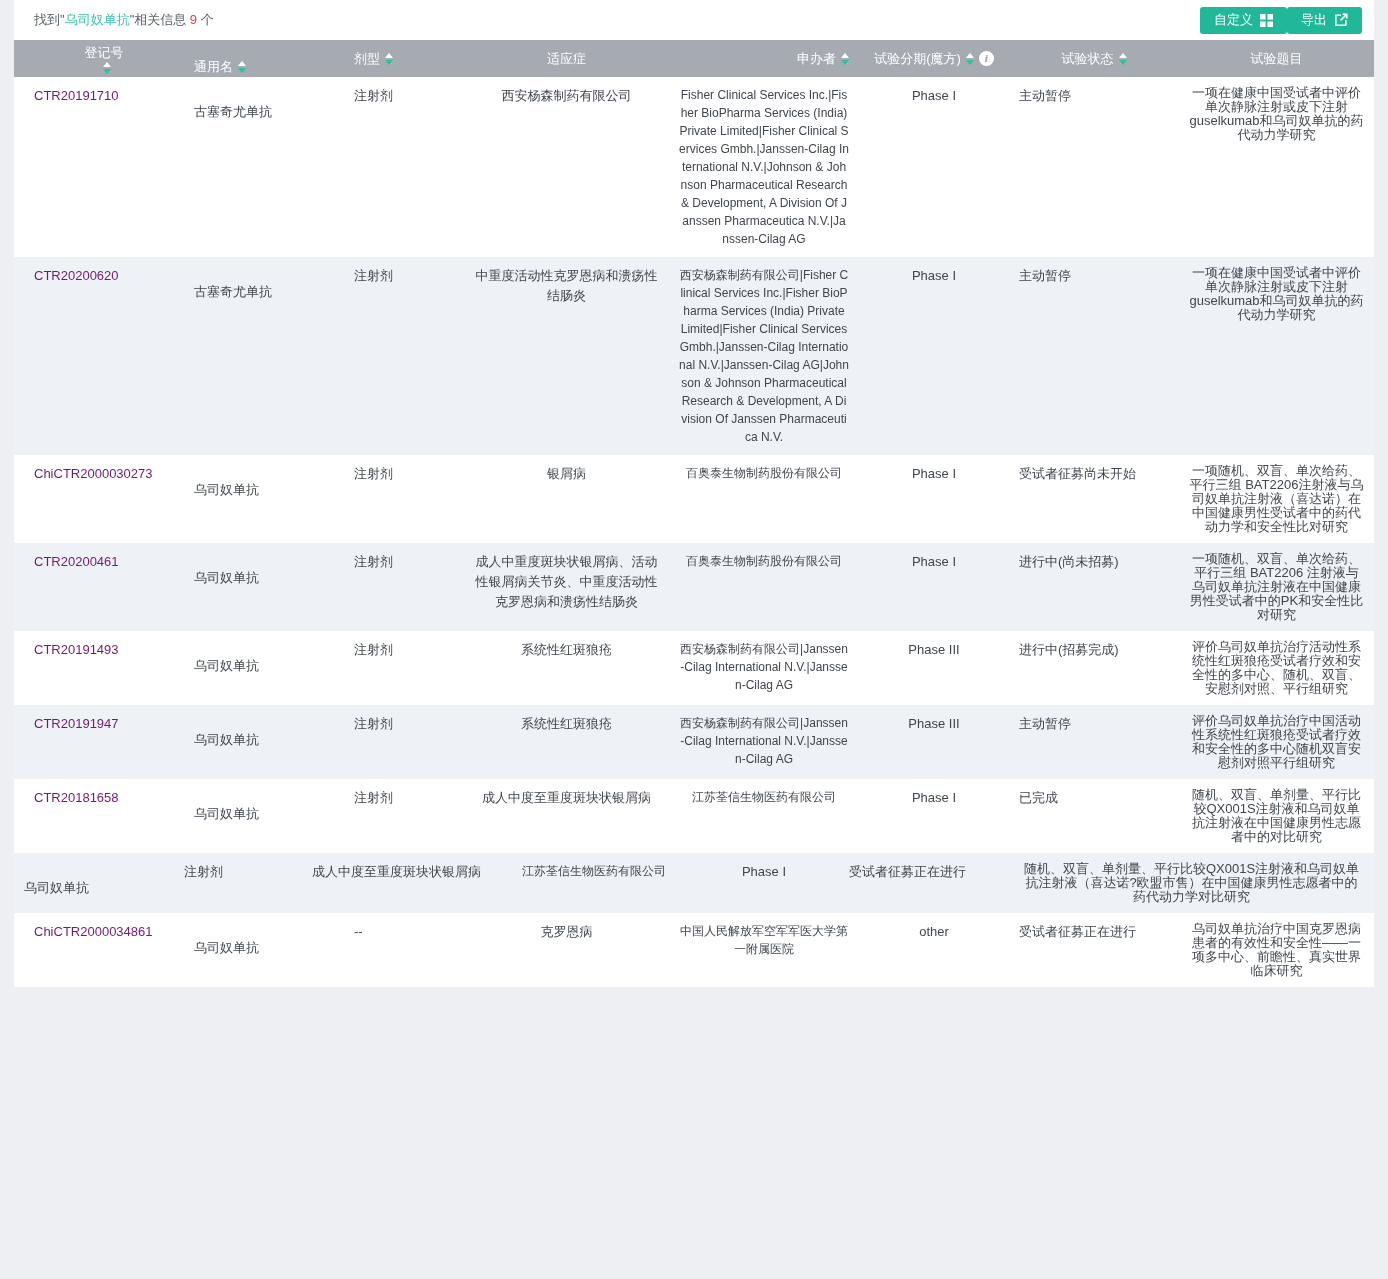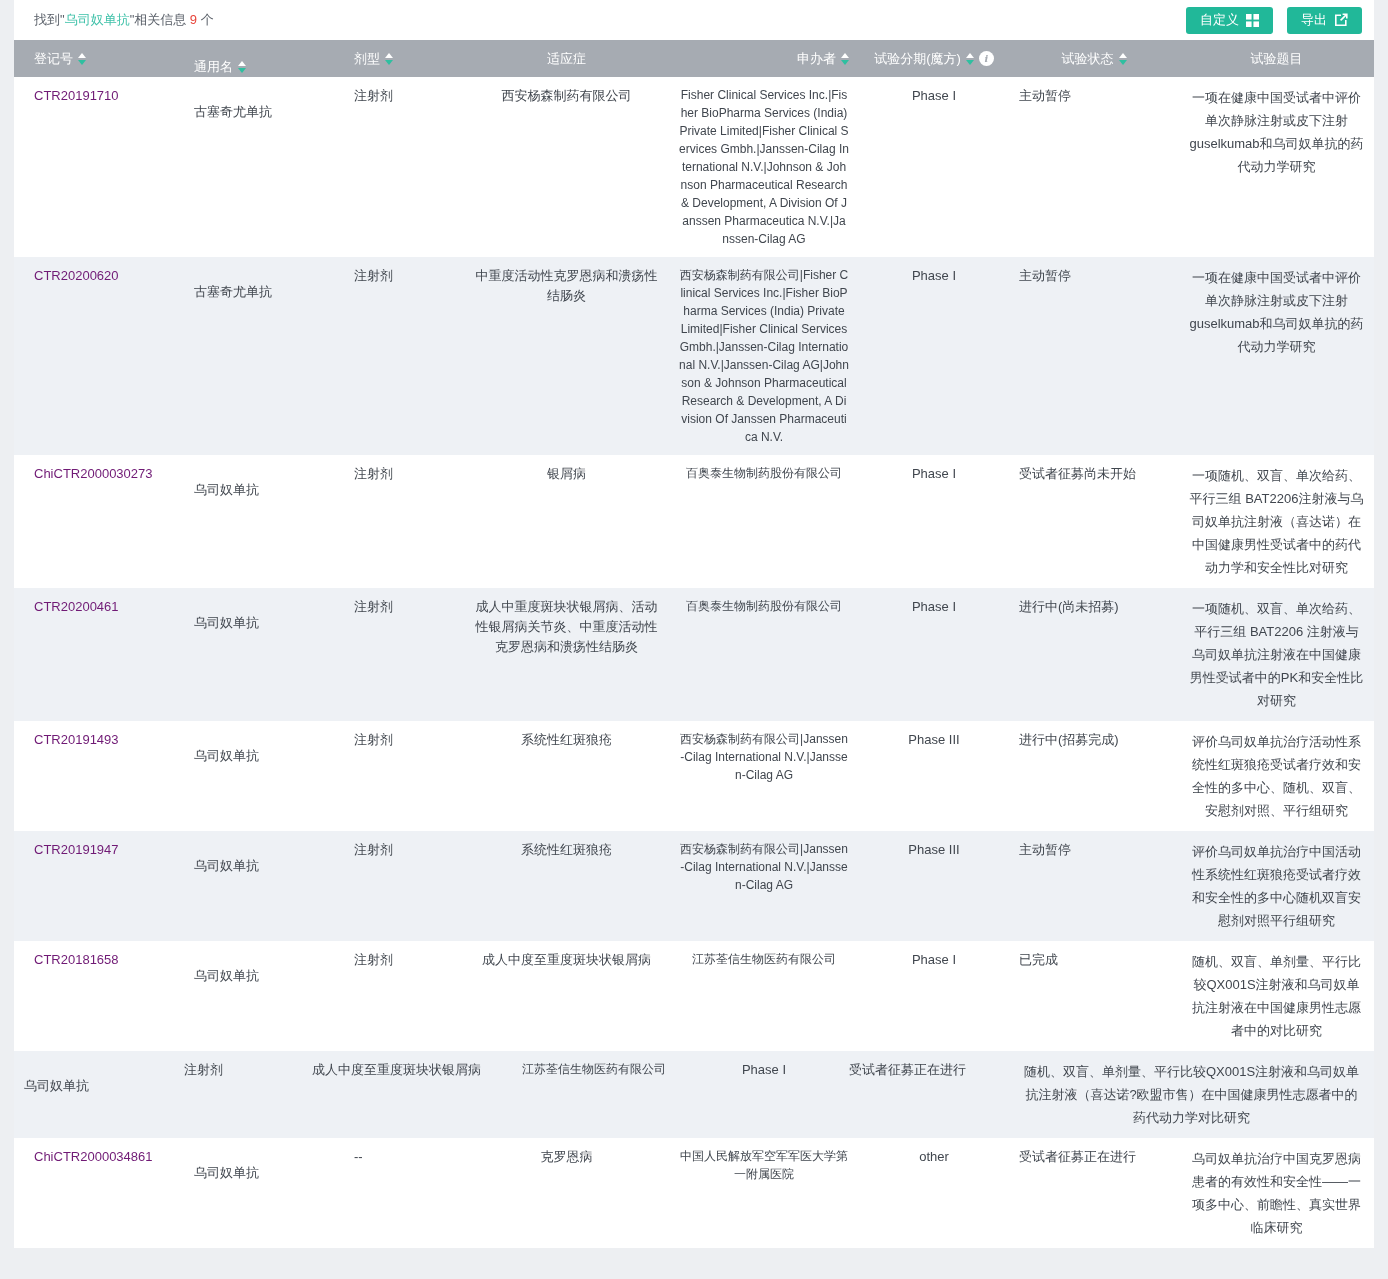--- a/index.html
+++ b/index.html
@@ -10,48 +10,48 @@
     font-size:13px; color:#3f454d;
     position:relative;
   }
   .panel { position:absolute; left:14px; top:0; width:1360px; background:#fff; }
 
   
   .topbar { height:40px; display:flex; align-items:center; justify-content:space-between; padding:0 12px 0 20px; background:#fff; }
   .summary { color:#5a6069; font-size:13px; }
   .summary .kw { color:#3fc1a9; }
   .summary .cnt { color:#e8443a; }
-  .actions { display:flex; gap:14px; }
+  .actions { display:flex; }
   .btn {
     display:inline-flex; align-items:center; gap:7px;
     background:#21b899; color:#fff; border:none; cursor:pointer;
     height:27px; padding:0 14px; border-radius:3px; font-size:13px;
     font-family:inherit;
   }
   .btn svg { display:block; }
 
   
   .table { width:100%; }
   .thead { display:flex; background:#a6abb2; color:#fff; height:37px; align-items:center; }
   .th { display:flex; align-items:center; font-size:13px; padding:0 10px; }
   .tr { display:flex; background:#fff; }
   .tr.striped { background:#eef1f5; }
   .td { padding:9px 10px; line-height:20px; font-size:13px; color:#40464e; }
 
-  .col-reg { width:170px; padding-left:20px; justify-content:flex-start; text-align:left; }
+  .col-reg { width:170px; padding-left:20px; justify-content:flex-start; text-align:left;flex-direction:column; }
   .col-generic { width:160px; justify-content:flex-start; text-align:left;margin-top:16px; }
   .col-dosage { width:120px; justify-content:flex-start; text-align:left; }
   .col-indication { width:205px; justify-content:center; text-align:center; }
   .col-sponsor { width:190px; justify-content:flex-end; text-align:center; }
   .col-phase { width:150px; justify-content:center; text-align:center; }
   .col-status { width:170px; justify-content:center; text-align:left; }
   .col-title { flex:1; justify-content:center; text-align:center; }
 
   .td.col-sponsor { word-break:break-all; font-size:12px; line-height:18px; }
-  .td.col-title { line-height:23px; }
+  .td.col-title { line-height:14px; }
 
   a.reg-link { color:#701a75; text-decoration:none; cursor:pointer; }
 
   
   .sort { display:inline-flex; flex-direction:column; margin-left:5px; cursor:pointer; }
   .caret { width:0; height:0; border-left:4px solid transparent; border-right:4px solid transparent; }
   .caret.up { border-bottom:5px solid #ffffff; margin-bottom:2px; }
   .caret.down { border-top:5px solid #2fbfa0; }
 
   

